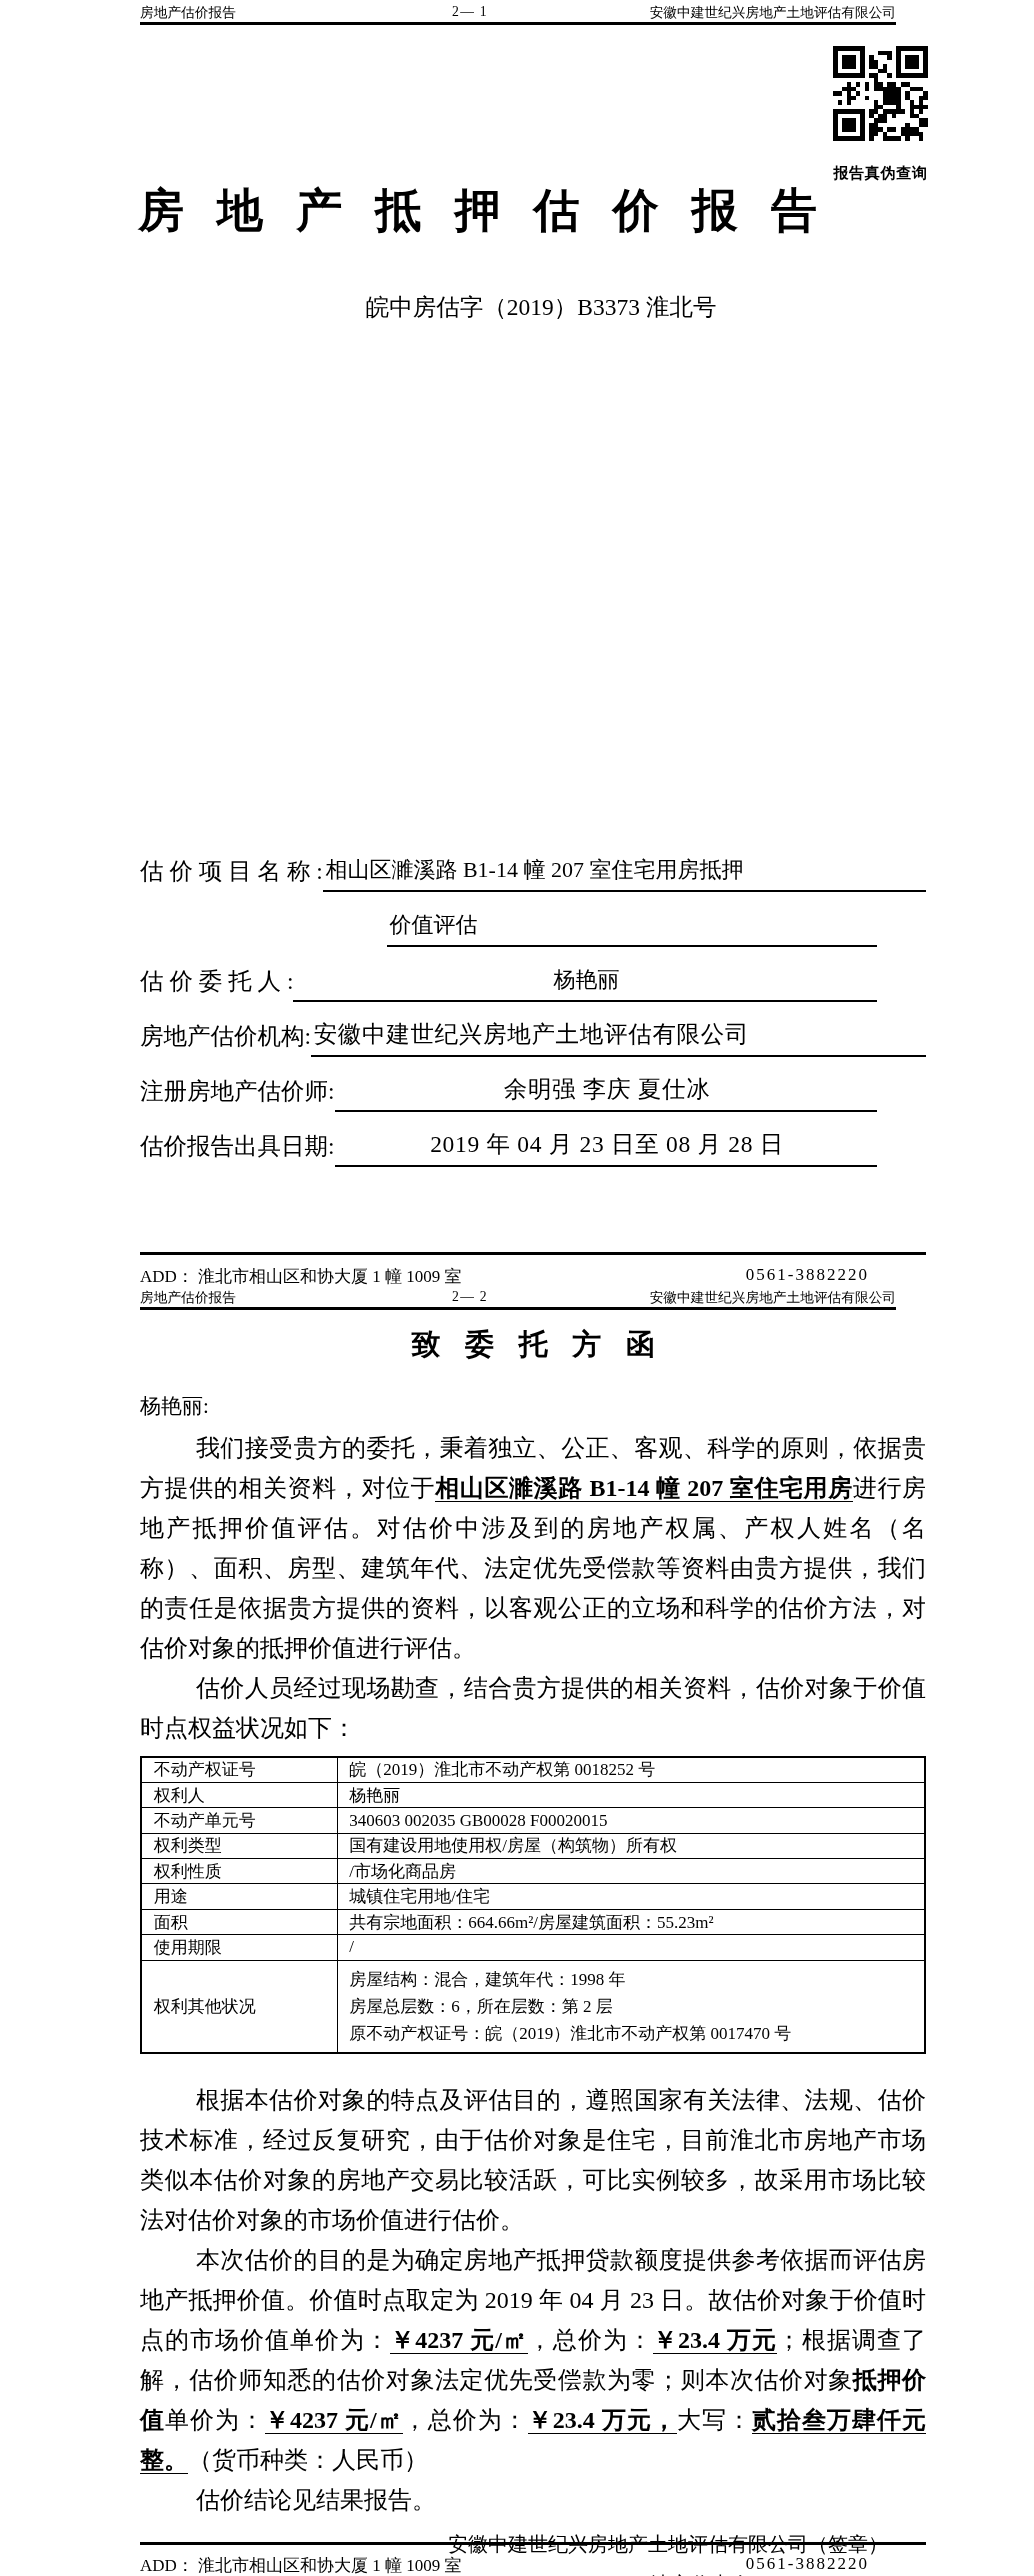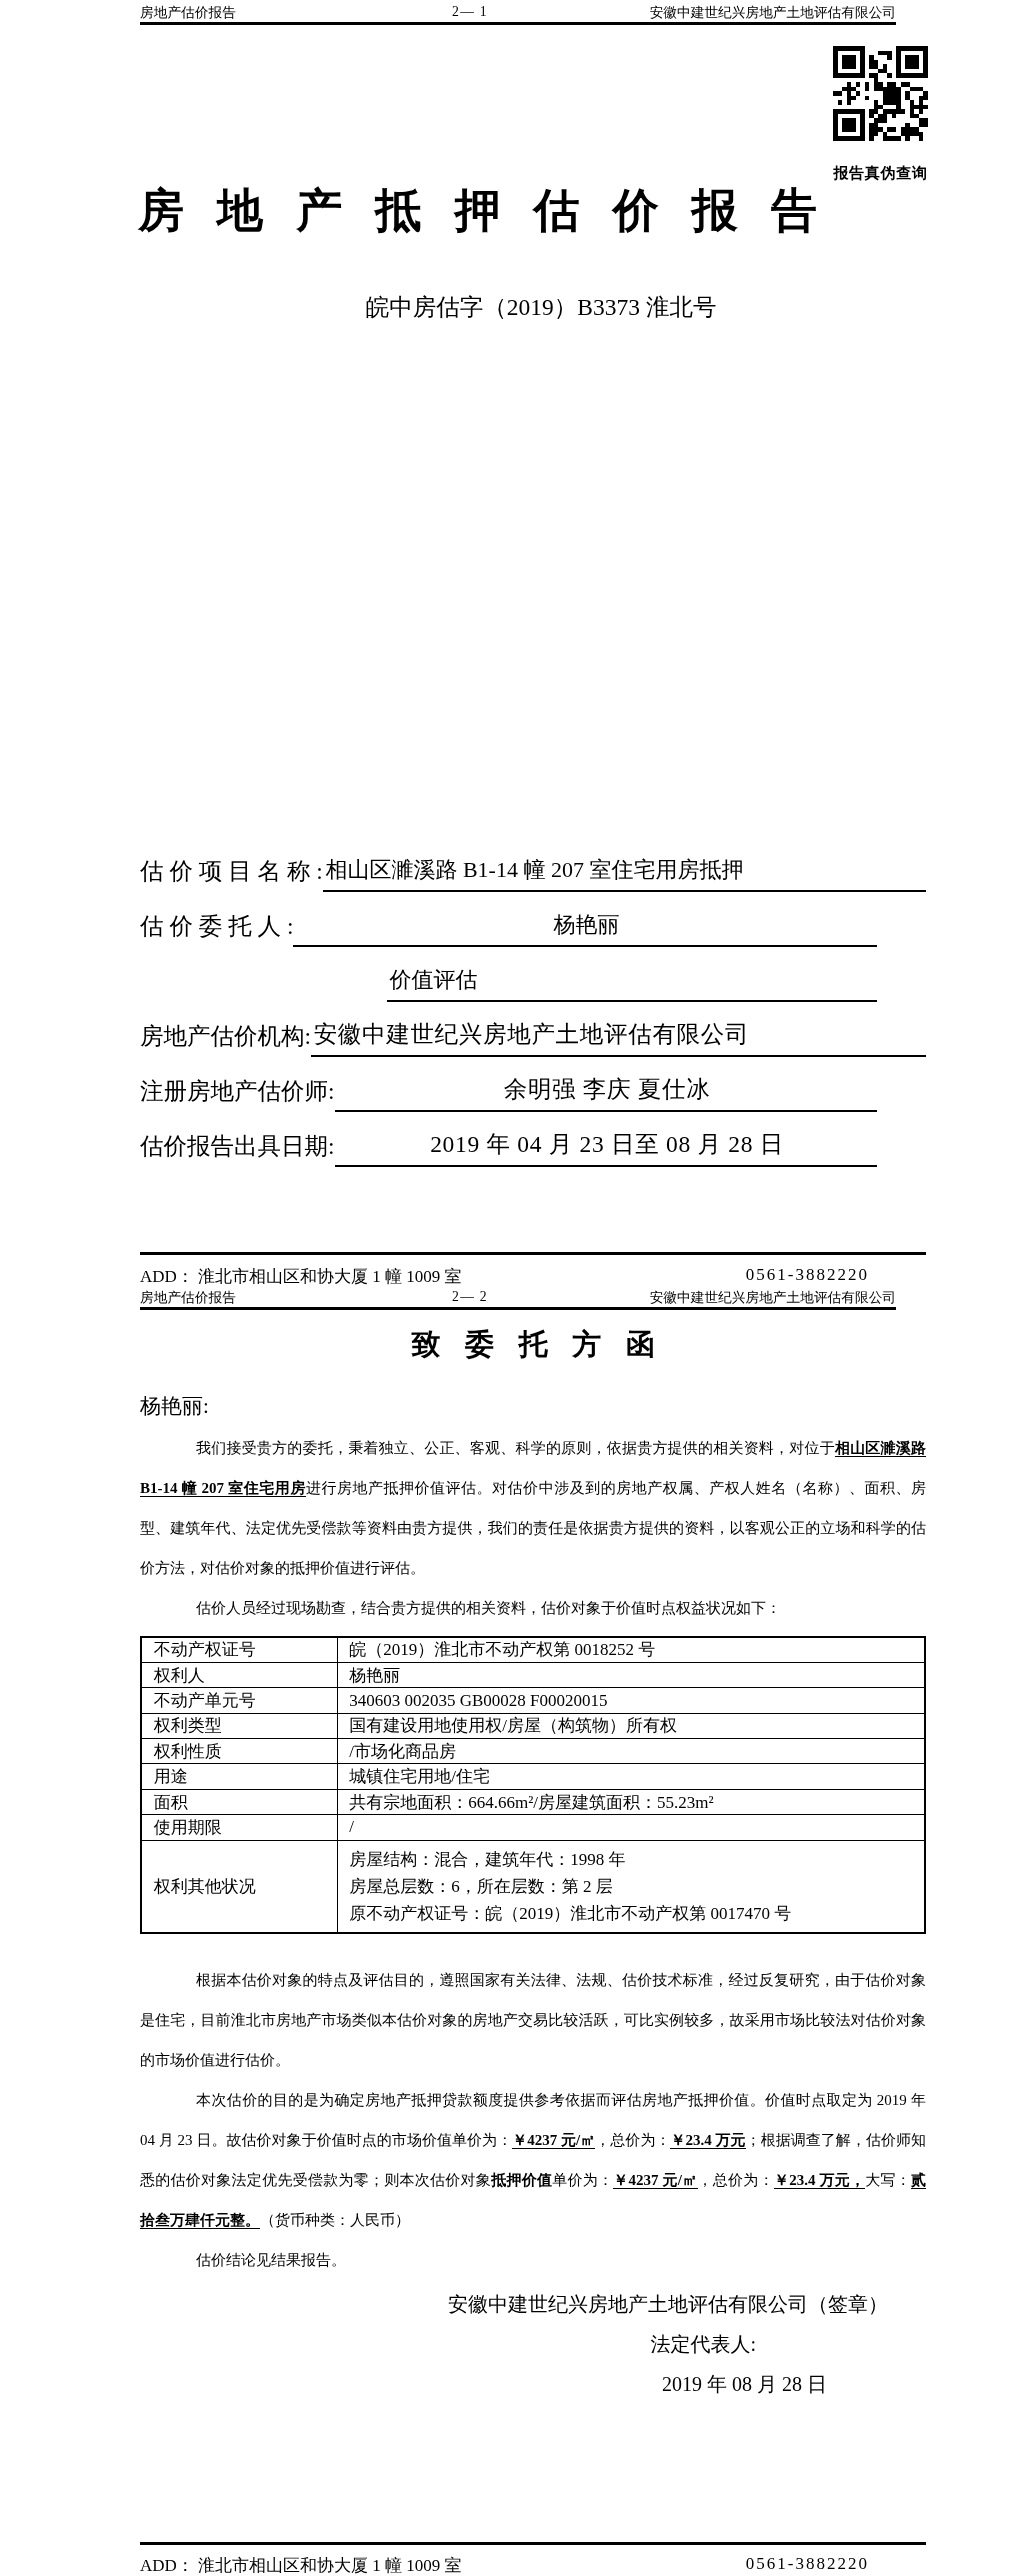--- a/index.html
+++ b/index.html
@@ -53,21 +53,21 @@
   .fval.wide { font-size:23.5px; letter-spacing:0.7px; }
 
   
   .letter { left:140px; top:1325px; width:786px; }
   .ltitle {
     text-align:center; font-size:29px; font-weight:bold;
     letter-spacing:0.85em; padding-left:25px; white-space:nowrap;
   }
   .salutation { margin-top:27px; font-size:21px; }
   .para {
-    font-size:15px; line-height:40px; text-align:justify;
+    font-size:24px; line-height:40px; text-align:justify;
     text-indent:56px; margin:0;
   }
   .para.first { margin-top:7.8px; }
   .para.after-table { margin-top:26px; }
   .b  { font-weight:bold; }
   .bu { font-weight:bold; border-bottom:1.3px solid #000; }
 
   table.rights {
     width:100%; border-collapse:collapse; margin-top:7.8px;
     font-size:17px; table-layout:fixed;
@@ -325,26 +325,26 @@
 
 <div class="abs cover-title">房地产抵押估价报告</div>
 <div class="abs cover-docno">皖中房估字（2019）B3373 淮北号</div>
 
 <div class="abs fields">
   <div class="frow">
     <span class="flabel">估 价 项 目 名 称 :</span>
     <span class="fval">相山区濉溪路 B1-14 幢 207 室住宅用房抵押</span>
   </div>
   <div class="frow">
+    <span class="fspacer"></span>
+    <span class="fval short">价值评估</span>
+  </div>
+  <div class="frow">
     <span class="flabel">估 价 委 托 人 :</span>
     <span class="fval center short">杨艳丽</span>
-  </div>
-  <div class="frow">
-    <span class="fspacer"></span>
-    <span class="fval short">价值评估</span>
   </div>
   <div class="frow">
     <span class="flabel">房地产估价机构:</span>
     <span class="fval wide">安徽中建世纪兴房地产土地评估有限公司</span>
   </div>
   <div class="frow">
     <span class="flabel">注册房地产估价师:</span>
     <span class="fval center short wide">余明强  李庆  夏仕冰</span>
   </div>
   <div class="frow">

